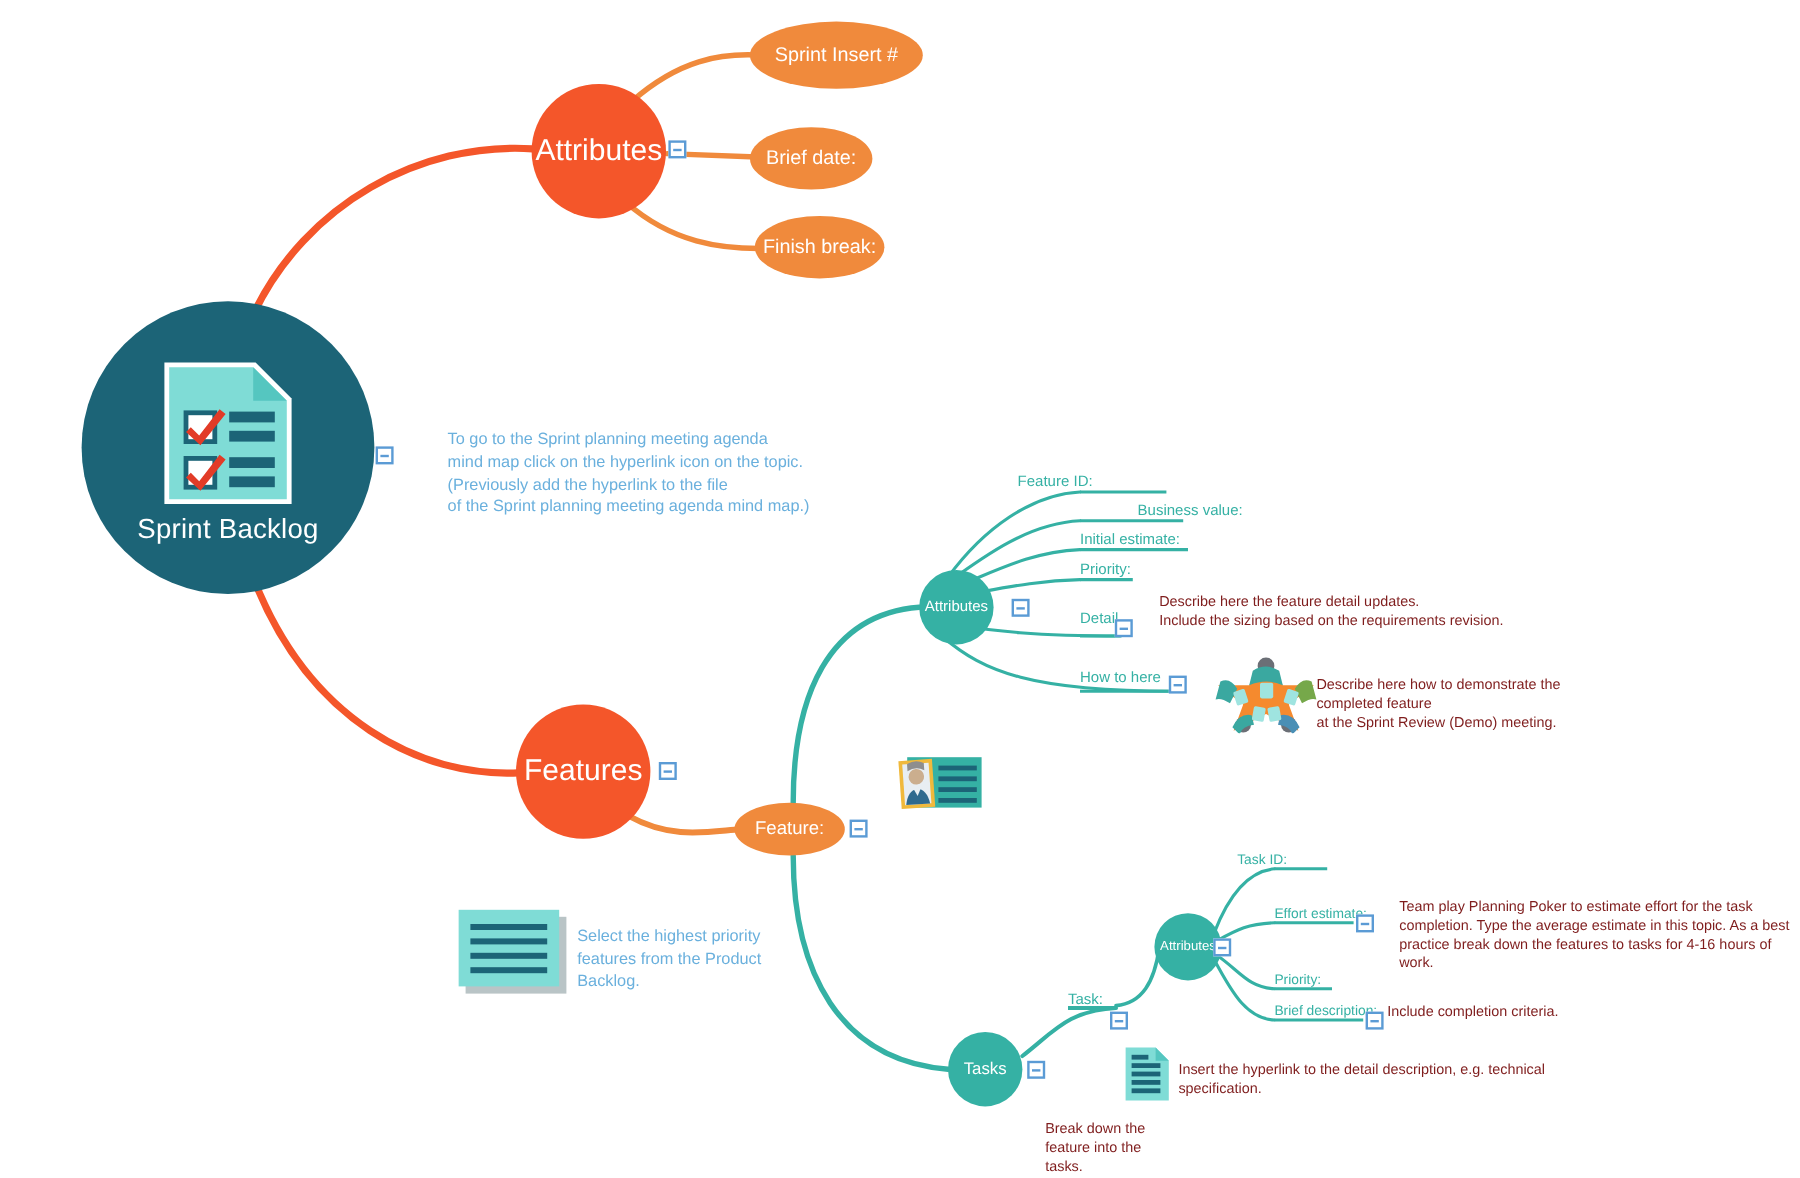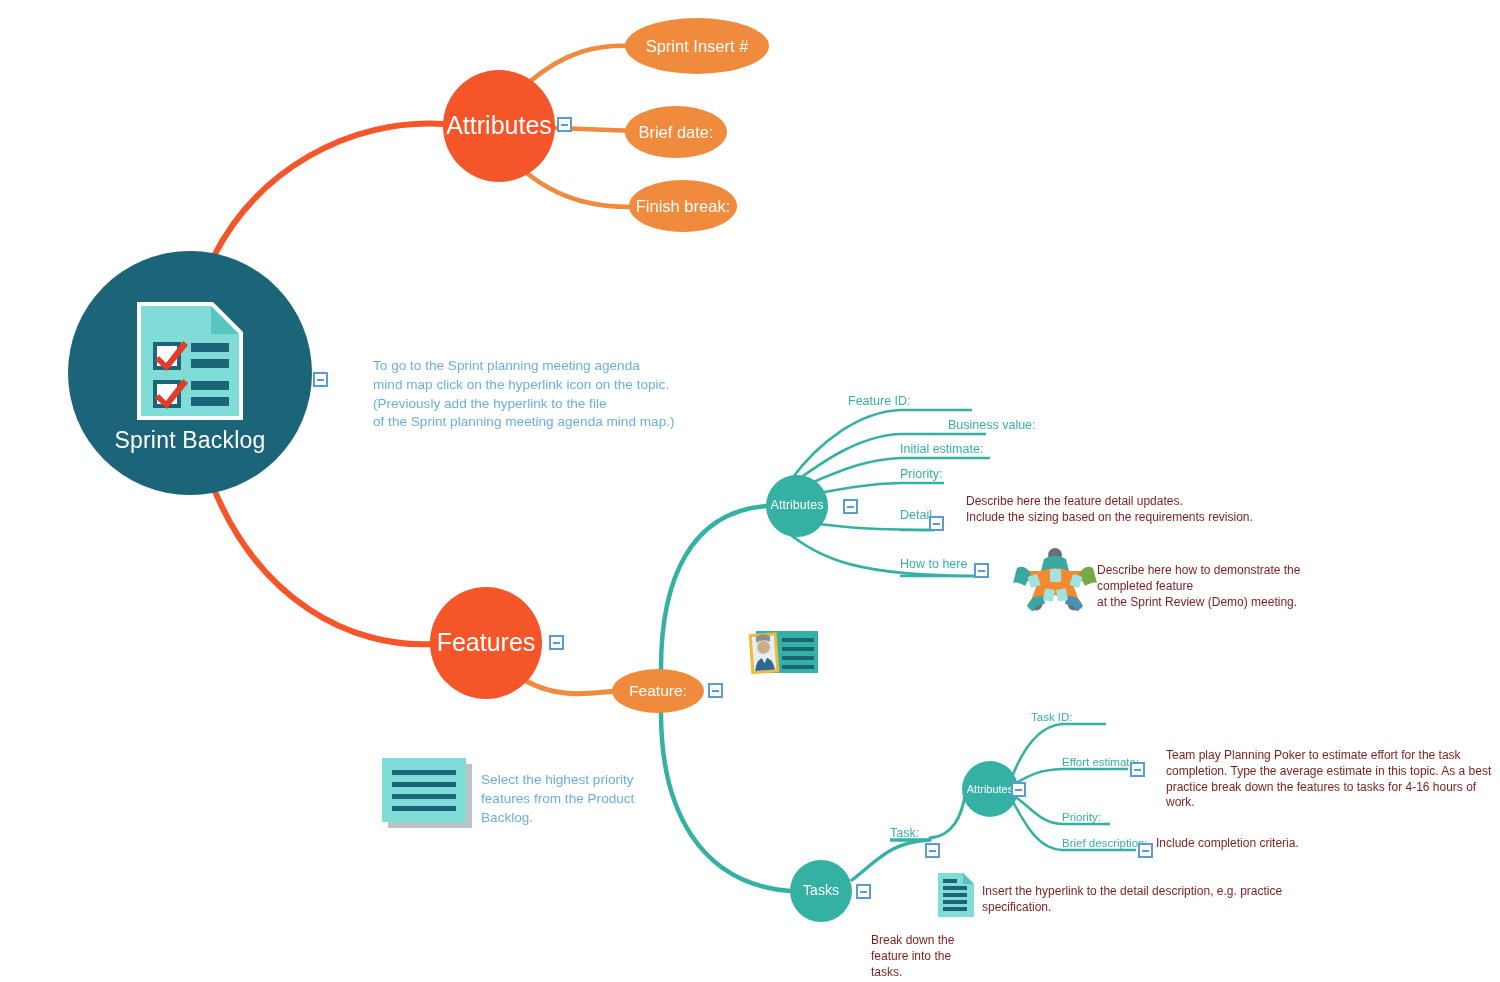--- a/index.html
+++ b/index.html
@@ -351,20 +351,20 @@
     <svg width="40" height="48" viewBox="0 0 40 48" xmlns="http://www.w3.org/2000/svg">
       <path d="M2 2 H27 L38 13 V46 H2 Z" fill="#7fdcd6"></path>
       <path d="M27 2 L38 13 H27 Z" fill="#55c6c0"></path>
       <rect x="7" y="8" width="14" height="4" fill="#1c6477"></rect>
       <rect x="7" y="15" width="24" height="4" fill="#1c6477"></rect>
       <rect x="7" y="22" width="24" height="4" fill="#1c6477"></rect>
       <rect x="7" y="29" width="24" height="4" fill="#1c6477"></rect>
       <rect x="7" y="36" width="24" height="4" fill="#1c6477"></rect>
     </svg>
   </div>
-  <div class="note" style="left:982px; top:884px;">Insert the hyperlink to the detail description, e.g. practice
+  <div class="note" style="left:982px; top:884px;">Insert the hyperlink to the detail description, e.g. technical
 specification.</div>
 
   <div class="note" style="left:871px; top:933px;">Break down the
 feature into the
 tasks.</div>
 
 </div>
 
 </body></html>

